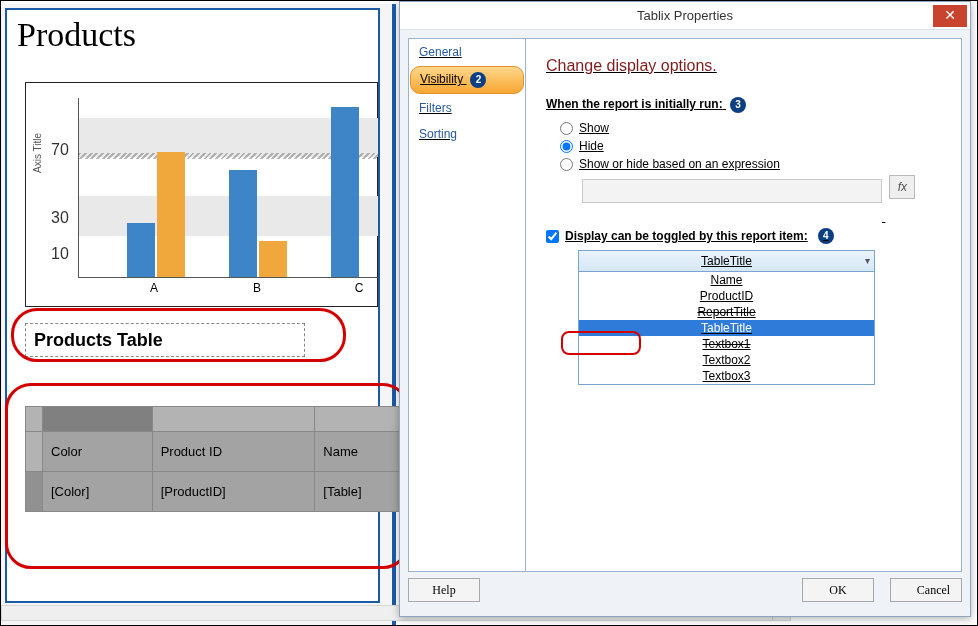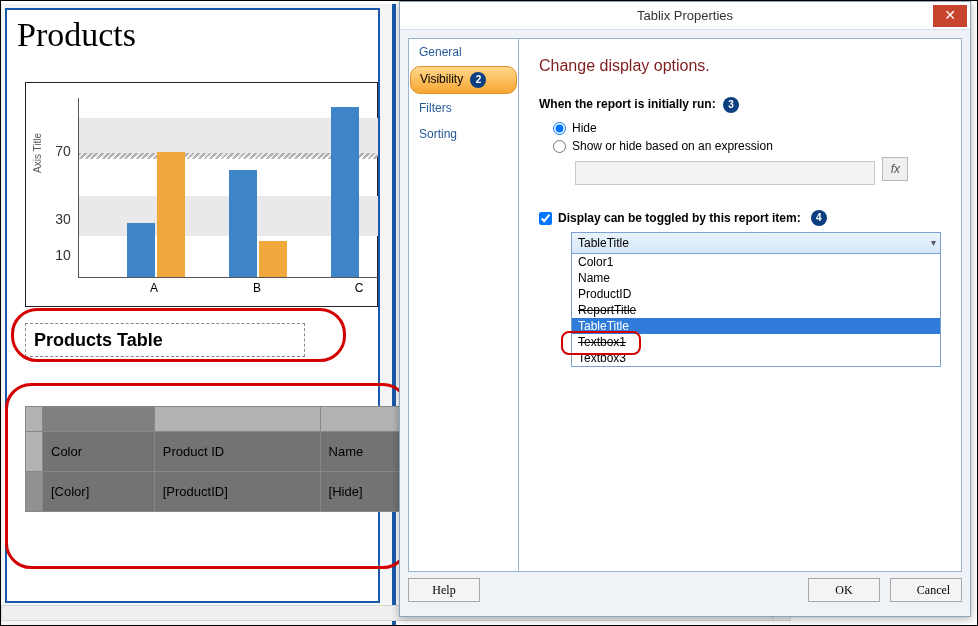--- a/index.html
+++ b/index.html
@@ -54,21 +54,21 @@
   .axis-title {
     position: absolute;
     left: 6px; top: 90px;
     transform: rotate(-90deg);
     transform-origin: left top;
     font-size: 10px; color: #555;
     white-space: nowrap;
   }
   .ytick {
     position: absolute; left: -28px; width: 24px;
-    text-align: center; font-size: 14px; color: #333;
+    text-align: left; font-size: 16px; color: #333;
   }
   .xtick {
     position: absolute; bottom: -18px; font-size: 12px;
     transform: translateX(-50%);
   }
   .bar { position: absolute; bottom: 0; width: 28px; }
   .bar.blue   { background: #3d85c6; }
   .bar.orange { background: #f0a83c; }
   .squiggle {
     position: absolute; left:0; width:100%; top:55px; height:6px;
@@ -101,21 +101,21 @@
     position: absolute;
     left: 18px; top: 396px;
     width: 400px;
     border-collapse: collapse;
     font-size: 13px;
   }
   #tablix th, #tablix td {
     border: 1px solid #888;
     padding: 12px 8px;
     text-align: left;
-    background: #737373;
+    background: #a3a3a3;
   }
   #tablix .colhead { background:#b3b3b3; height:22px; }
   #tablix .rowhead { background:#b3b3b3; width:14px; }
   #tablix .rowhead2 { background:#919191; width:14px; }
   #tablix .sel { background:#808080; }
   
   #scrollbar {
     position: absolute; left: 0; bottom: 4px;
     width: 790px; height: 16px;
     background: #efefef;
@@ -151,20 +151,21 @@
     width: 34px; height: 22px;
     background: #c8442e;
     color: #fff;
     text-align: center; line-height: 20px;
     font-size: 14px;
   }
   #dlg-body {
     position: absolute; left: 8px; top: 36px;
     right: 8px; bottom: 44px;
     display: flex;
+    text-decoration: underline;
   }
   
   #dlg-nav {
     width: 118px;
     background: #fff;
     border: 1px solid #9bb3cd;
   }
   #dlg-nav .nav-item {
     padding: 6px 10px;
     font-size: 12px;
@@ -218,22 +219,23 @@
   .fx-btn {
     display:inline-block; width:26px; height:24px;
     border:1px solid #b9b9b9; background:#efefef;
     text-align:center; line-height:22px;
     font-style: italic; color:#555; vertical-align:top;
     margin-left:4px;
   }
   
   #toggle-select {
     margin: 6px 0 0 32px;
-    width: 370px;
-    position: relative;
+    width: 297px;
+    position: relative;
+    text-align: center;
   }
   #toggle-select .sel-box {
     height: 22px; border:1px solid #7ca3cf;
     background: linear-gradient(#eaf3fb,#d4e7f7);
     padding: 3px 6px; font-size:12px;
     position: relative;
   }
   #toggle-select .sel-box .chev {
     position:absolute; right:4px; top:4px; font-size:10px; color:#556;
   }
@@ -249,21 +251,21 @@
     position:absolute; left:8px; right:8px; bottom:8px;
     height:30px;
   }
   #dlg-footer button {
     height:24px; width:72px;
     border:1px solid #a8a8a8; background:#f4f4f4;
     font-size:12px;
     font-family:Liberation Serif, serif;
   }
   #btn-help { float:left; }
-  #btn-ok { float:right; margin-right:10px; }
+  #btn-ok { float:right; margin-right:16px; }
   #btn-cancel { float:right;padding-left:15px; }
 </style>
 </head>
 <body>
 
 <div id="report-area">
   <div id="report-page">
     <div id="report-title">Products</div>
 
     <div id="chart">
@@ -304,21 +306,21 @@
       <tr>
         <td class="rowhead"></td>
         <td>Color</td>
         <td>Product ID</td>
         <td>Name</td>
       </tr>
       <tr>
         <td class="rowhead2"></td>
         <td>[Color]</td>
         <td>[ProductID]</td>
-        <td>[Hide]</td>
+        <td>[Table]</td>
       </tr>
     </tbody>
       </table>
   </div>
 </div>
 
 <div class="red-annot" id="annot-title"></div>
 <div class="red-annot" id="annot-table"></div>
 
 <div id="scrollbar">
@@ -346,20 +348,24 @@
     </div>
 
     <div id="dlg-content">
       <h2>Change display options.</h2>
 
       <div class="field-label">
         <span>When the report is initially run:</span>
         <span class="bubble">3</span>
       </div>
 
+      <label class="radio-row">
+        <input type="radio" name="vis" style="">
+        <span>Show</span>
+      </label>
       <label class="radio-row">
         <input type="radio" name="vis" checked="" style="">
         <span>Hide</span>
       </label>
       <label class="radio-row">
         <input type="radio" name="vis" style="">
         <span>Show or hide based on an expression</span>
       </label>
       <div>
         <span class="expr-box"></span>
@@ -371,26 +377,26 @@
         <span>Display can be toggled by this report item:</span>
         <span class="bubble">4</span>
       </label>
 
       <div id="toggle-select">
         <div class="sel-box">
           <span>TableTitle</span>
           <span class="chev">▾</span>
         </div>
         <div id="toggle-list">
-          <div class="opt">Color1</div>
           <div class="opt">Name</div>
           <div class="opt">ProductID</div>
           <div class="opt strike">ReportTitle</div>
           <div class="opt hl">TableTitle</div>
           <div class="opt strike">Textbox1</div>
+          <div class="opt">Textbox2</div>
           <div class="opt">Textbox3</div>
         </div>
       </div>
     </div>
   </div>
 
   <div id="dlg-footer">
     <button id="btn-help">Help</button>
     <button id="btn-cancel">Cancel</button>
     <button id="btn-ok">OK</button>

